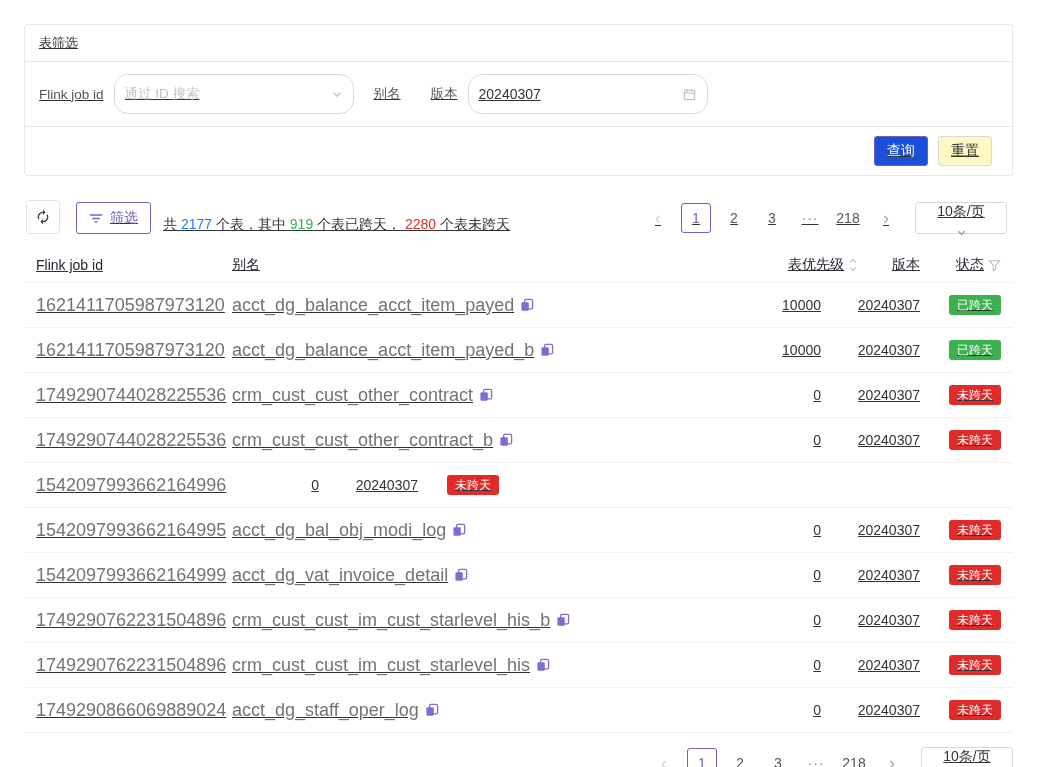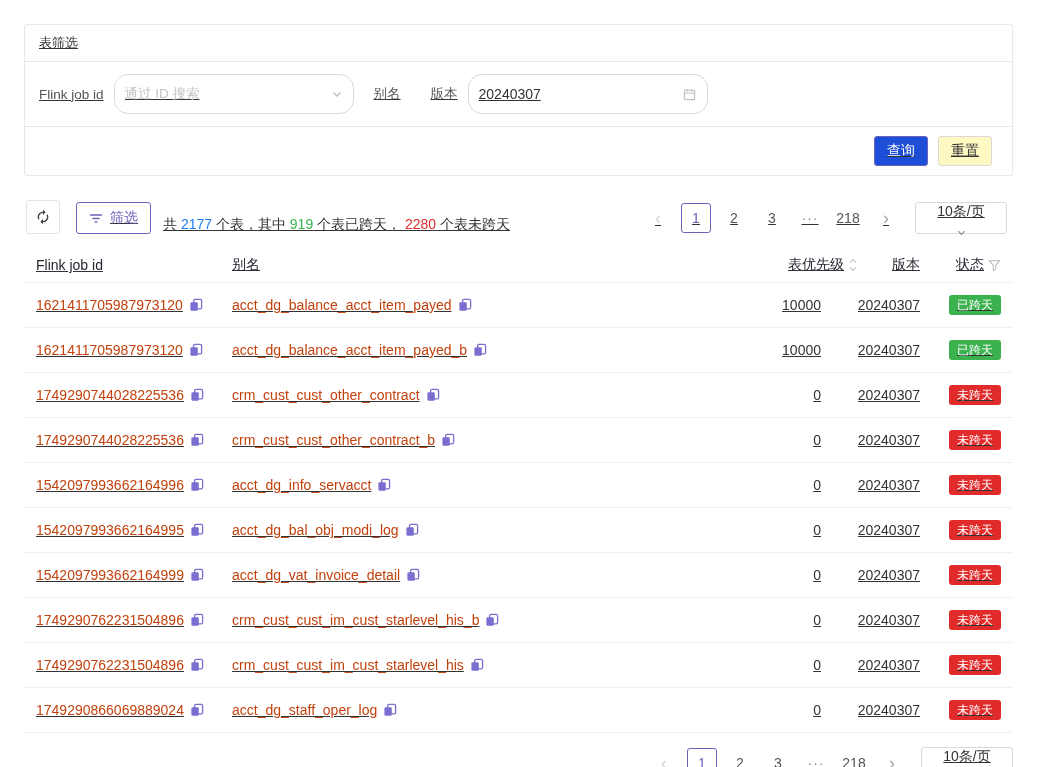--- a/index.html
+++ b/index.html
@@ -57,21 +57,21 @@
   .thead { height:35px; border-bottom:1px solid #f0f0f0; font-weight:500; color:#262633; }
   .trow { height:45px; border-bottom:1px solid #f0f0f0; }
   .cell { display:flex; align-items:center; overflow:hidden; white-space:nowrap; }
   .c-id       { width:208px; padding-left:12px; flex:none; }
   .c-alias    { flex:1; }
   .c-priority { width:124px; flex:none; justify-content:flex-end; }
   .c-version  { width:62px;  flex:none; justify-content:flex-end; }
   .c-status   { width:93px;  flex:none; justify-content:flex-end; padding-right:12px; }
   .trow .c-priority { padding-right:37px; }
   .head-icon { margin-left:4px; display:flex; align-items:center; cursor:pointer; }
-  .link { color:#c2410c; text-decoration:none; cursor:pointer; font-size:14px; }
+  .link { color:#737373; text-decoration:none; cursor:pointer; font-size:18px; }
   .copy-btn { margin-left:6px; display:flex; align-items:center; cursor:pointer; }
   .badge { height:20px; padding:0 8px; border-radius:3px; color:#fff; font-size:12px;
     display:inline-flex; align-items:center;margin-left:44px; }
   .badge-success { background:#3bb24e; }
   .badge-danger  { background:#e12b2b; }
   .cell-text { color:#333; }
 
   
   .bottom-bar { display:flex; justify-content:flex-end; margin-top:14px; }
 </style>
@@ -295,29 +295,20 @@
   <div class="trow">
     <div class="cell c-id">
       <a class="link">1542097993662164996</a>
       <span class="copy-btn">
         <svg width="14" height="14" viewBox="0 0 14 14">
                 <rect x="4.6" y="1.4" width="8" height="9.4" rx="1.4" fill="none" stroke="#7a6fd0" stroke-width="1.3"></rect>
                 <rect x="1.4" y="4.2" width="7.4" height="8.6" rx="1.4" fill="#7a6fd0"></rect>
               </svg>
       </span>
     </div>
-    <div class="cell c-alias">
-      <a class="link">acct_dg_info_servacct</a>
-      <span class="copy-btn">
-        <svg width="14" height="14" viewBox="0 0 14 14">
-                <rect x="4.6" y="1.4" width="8" height="9.4" rx="1.4" fill="none" stroke="#7a6fd0" stroke-width="1.3"></rect>
-                <rect x="1.4" y="4.2" width="7.4" height="8.6" rx="1.4" fill="#7a6fd0"></rect>
-              </svg>
-      </span>
-    </div>
     <div class="cell c-priority cell-text">0</div>
     <div class="cell c-version cell-text">20240307</div>
     <div class="cell c-status">
       <span class="badge badge-danger">未跨天</span>
     </div>
   </div>
 
   <div class="trow">
     <div class="cell c-id">
       <a class="link">1542097993662164995</a>

